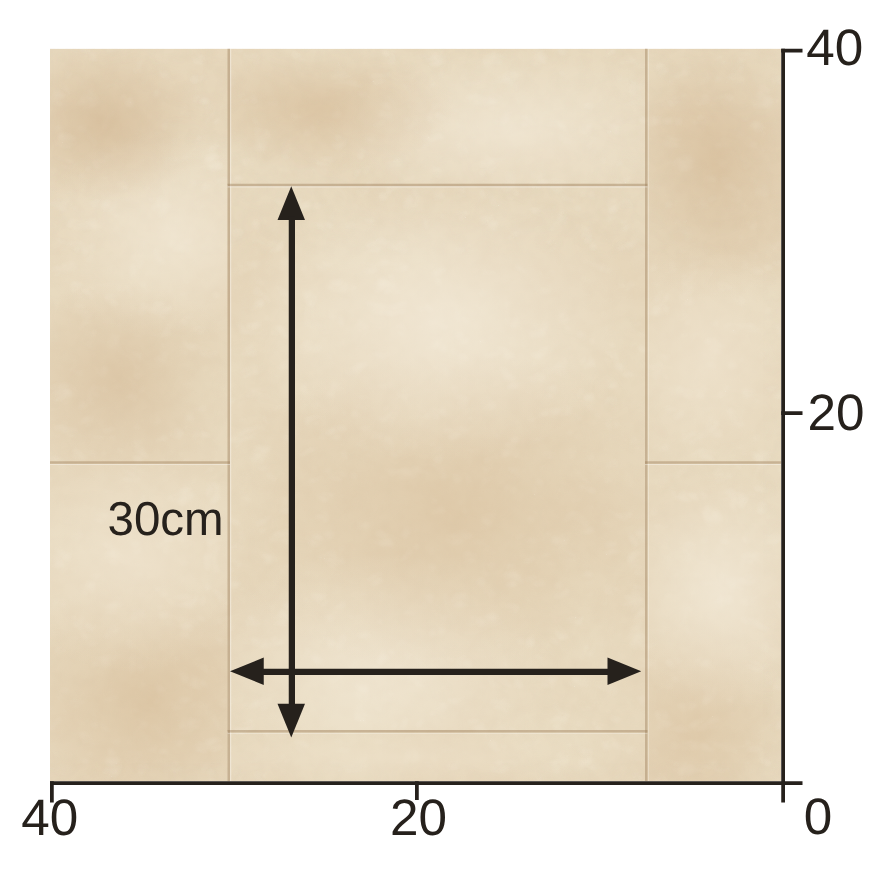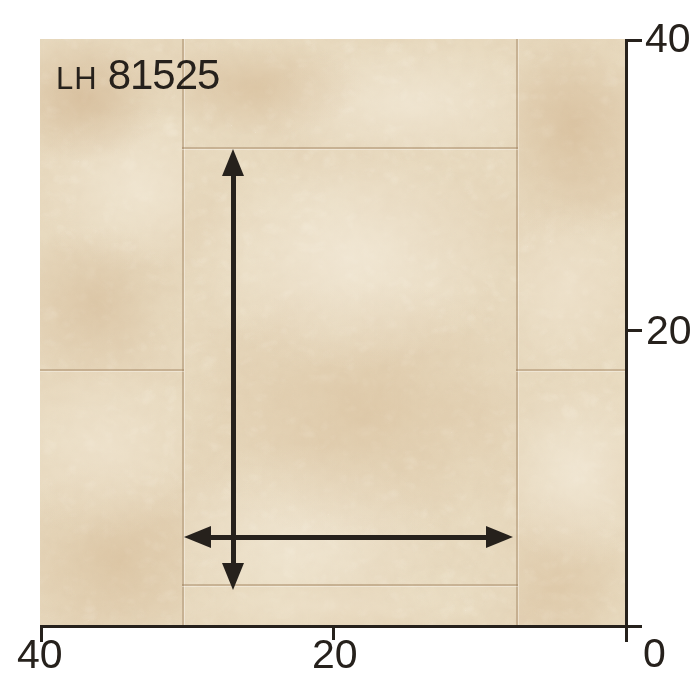--- a/index.html
+++ b/index.html
@@ -120,37 +120,34 @@
     <div class="tile t-rt"></div>
     <div class="tile t-rb"></div>
 
     <div class="seam v seam-v1"></div>
     <div class="seam v seam-v2"></div>
     <div class="seam h seam-h-top"></div>
     <div class="seam h seam-h-bot"></div>
     <div class="seam h seam-h-left"></div>
     <div class="seam h seam-h-right"></div>
 
-    <div class="product-code">
-      <span class="product-series">LH</span>
-      <span class="product-number">81525</span>
-    </div>
 
     <div>
       <div class="ap va-head-up"></div>
       <div class="va-shaft"></div>
       <div class="ap va-head-down"></div>
     </div>
 
     <div>
       <div class="ap ha-head-left"></div>
       <div class="ha-shaft"></div>
       <div class="ap ha-head-right"></div>
     </div>
 
+    <div class="dim-label height-label">30cm</div>
   </div>
 
   <div class="rline ruler-line-right"></div>
   <div class="rline ruler-line-bottom"></div>
   <div class="rline tick-tr"></div>
   <div class="rline tick-rm"></div>
   <div class="rline tick-bl"></div>
   <div class="rline tick-bm"></div>
 
   <div class="num num-40-right">40</div>

